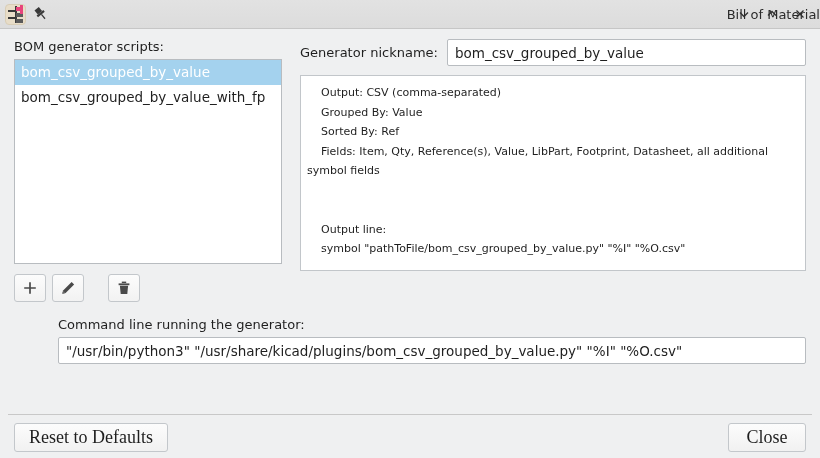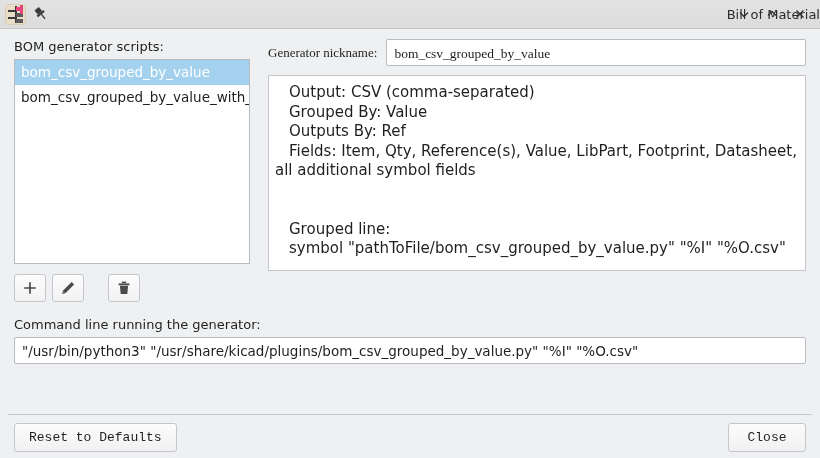--- a/index.html
+++ b/index.html
@@ -82,21 +82,21 @@
   
   .dialog-body {
     padding: 10px 14px 0 14px;
     box-sizing: border-box;
     height: 385px;
   }
   .cols {
     display: flex;
     gap: 18px;
   }
-  .col-left { width: 236px; flex: none; }
+  .col-left { width: 268px; flex: none; }
   .col-right { flex: 1; }
 
   .field-label {
     font-size: 13px;
     color: #1f1f1f;
     margin-bottom: 5px;
     display: block;
   }
 
   
@@ -136,21 +136,20 @@
     box-sizing: border-box;
     margin-right: 6px;
   }
   .toolbtn.spaced { margin-left: 18px; }
 
   
   .nick-row {
     display: flex;
     align-items: center;
     gap: 9px;
-    font-family: Liberation Serif, serif;
   }
   .textinput {
     background: #ffffff;
     border: 1px solid #b8bcc0;
     border-radius: 2px;
     height: 27px;
     line-height: 27px;
     padding: 0 7px;
     font-size: 13.5px;
     color: #1f1f1f;
@@ -165,29 +164,29 @@
     margin-top: 9px;
     height: 196px;
     background: #ffffff;
     border: 1px solid #c2c6ca;
     box-sizing: border-box;
     padding: 7px 8px 7px 6px;
     overflow: hidden;
   }
   .descpanel p {
     margin: 0;
-    font-size: 15px;
+    font-size: 11px;
     line-height: 19.5px;
     color: #1f1f1f;
     text-indent: 14px;
   }
   .descpanel p.blank { height: 19.5px; text-indent: 0; }
 
   
-  .cmd-section { margin-top: 15px; }
+  .cmd-section { margin-top: 15px; margin-left: 44px; }
   .cmd-input {
     background: #ffffff;
     border: 1px solid #b8bcc0;
     border-radius: 2px;
     height: 27px;
     line-height: 27px;
     padding: 0 7px;
     font-size: 13.5px;
     color: #1f1f1f;
     box-sizing: border-box;
@@ -207,23 +206,23 @@
     align-items: center;
     padding: 0 14px;
     box-sizing: border-box;
   }
   .btn {
     background: linear-gradient(#fcfcfc, #f1f1f1);
     border: 1px solid #c3c7cb;
     border-radius: 3px;
     height: 29px;
     padding: 0 14px;
-    font-size: 13px;
-    color: #1f1f1f;
-    font-family: Liberation Mono, monospace;
+    font-size: 18px;
+    color: #1f1f1f;
+    font-family: Liberation Serif, serif;
     display: inline-flex;
     align-items: center;
     justify-content: center;
     gap: 5px;
     box-sizing: border-box;
     white-space: nowrap;
   }
   .footer-right {
     margin-left: auto;
     display: flex;
@@ -314,25 +313,25 @@
     <div class="col-right">
 
       <div class="nick-row">
         <span class="field-label" style="margin-bottom:0">Generator nickname:</span>
         <div class="textinput">bom_csv_grouped_by_value</div>
       </div>
 
       <div class="descpanel">
         <p>Output: CSV (comma-separated)</p>
         <p>Grouped By: Value</p>
-        <p>Outputs By: Ref</p>
+        <p>Sorted By: Ref</p>
         <p>Fields: Item, Qty, Reference(s), Value, LibPart, Footprint, Datasheet, all additional symbol fields</p>
         <p class="blank"></p>
         <p class="blank"></p>
-        <p>Grouped line:</p>
+        <p>Output line:</p>
         <p>symbol "pathToFile/bom_csv_grouped_by_value.py" "%I" "%O.csv"</p>
       </div>
 
     </div>
   </div>
 
   <div class="cmd-section">
     <span class="field-label">Command line running the generator:</span>
     <div class="cmd-input">"/usr/bin/python3" "/usr/share/kicad/plugins/bom_csv_grouped_by_value.py" "%I" "%O.csv"</div>
   </div>

